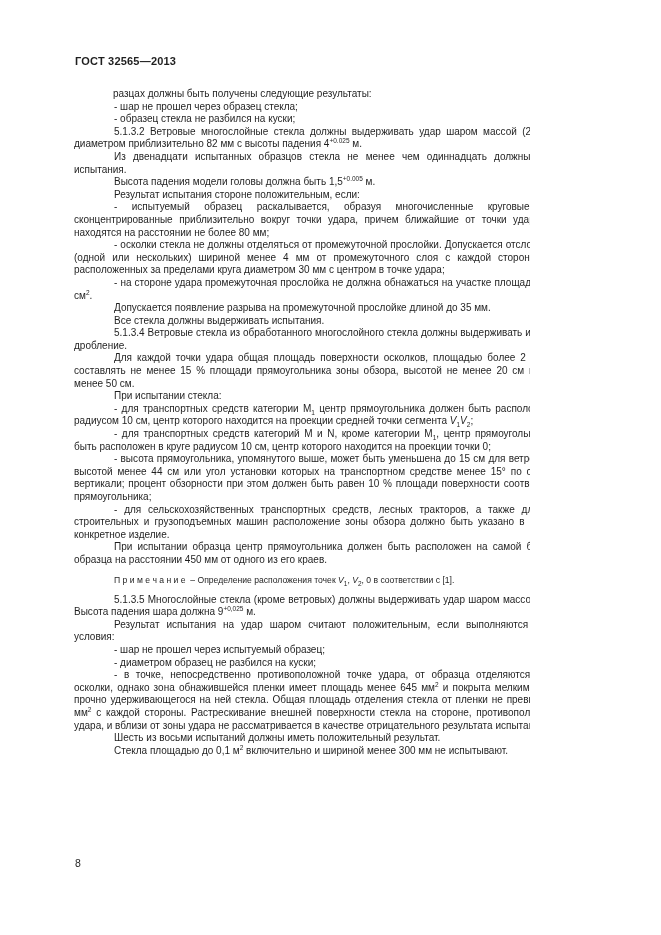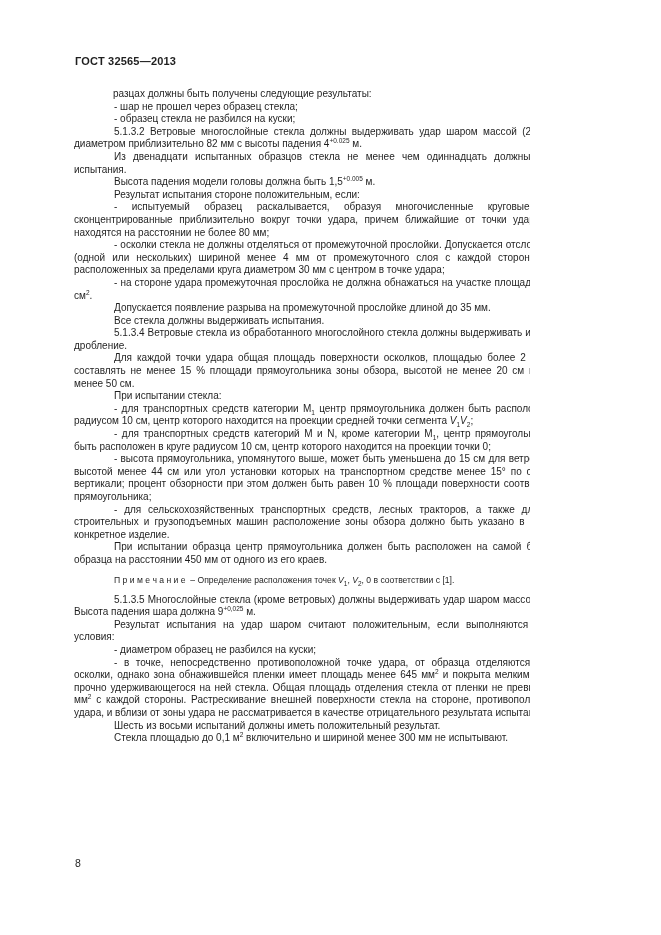--- a/index.html
+++ b/index.html
@@ -62,20 +62,21 @@
       <p class="norm">Для каждой точки удара общая площадь поверхности осколков, площадью более 2 см<sup>2</sup>, должна составлять не менее 15 % площади прямоугольника зоны обзора, высотой не менее 20 см и длиной не менее 50 см.</p>
       <p class="norm">При испытании стекла:</p>
       <p class="norm">- для транспортных средств категории M<sub>1</sub> центр прямоугольника должен быть расположен в круге радиусом 10 см, центр которого находится на проекции средней точки сегмента <i>V</i><sub>1</sub><i>V</i><sub>2</sub>;</p>
       <p class="norm">- для транспортных средств категорий M и N, кроме категории M<sub>1</sub>, центр прямоугольника должен быть расположен в круге радиусом 10 см, центр которого находится на проекции точки 0;</p>
       <p class="norm">- высота прямоугольника, упомянутого выше, может быть уменьшена до 15 см для ветровых стекол, высотой менее 44 см или угол установки которых на транспортном средстве менее 15° по отношению к вертикали; процент обзорности при этом должен быть равен 10 % площади поверхности соответствующего прямоугольника;</p>
       <p class="norm">- для сельскохозяйственных транспортных средств, лесных тракторов, а также для дорожно-строительных и грузоподъемных машин расположение зоны обзора должно быть указано в чертежах на конкретное изделие.</p>
       <p class="norm">При испытании образца центр прямоугольника должен быть расположен на самой большой оси образца на расстоянии 450 мм от одного из его краев.</p>
       <p class="note">П р и м е ч а н и е&nbsp;&nbsp;– Определение расположения точек <i>V</i><sub>1</sub>, <i>V</i><sub>2</sub>, 0 в соответствии с [1].</p>
       <p class="norm">5.1.3.5 Многослойные стекла (кроме ветровых) должны выдерживать удар шаром массой (227 ± 2) г. Высота падения шара должна 9<sup>+0,025</sup> м.</p>
       <p class="norm">Результат испытания на удар шаром считают положительным, если выполняются следующие условия:</p>
+      <p class="norm">- шар не прошел через испытуемый образец;</p>
       <p class="norm">- диаметром образец не разбился на куски;</p>
       <p class="norm">- в точке, непосредственно противоположной точке удара, от образца отделяются небольшие осколки, однако зона обнажившейся пленки имеет площадь менее 645 мм<sup>2</sup> и покрыта мелкими частицами прочно удерживающегося на ней стекла. Общая площадь отделения стекла от пленки не превышает 1&nbsp;935 мм<sup>2</sup> с каждой стороны. Растрескивание внешней поверхности стекла на стороне, противоположной точке удара, и вблизи от зоны удара не рассматривается в качестве отрицательного результата испытания.</p>
       <p class="norm">Шесть из восьми испытаний должны иметь положительный результат.</p>
       <p class="norm">Стекла площадью до 0,1 м<sup>2</sup> включительно и шириной менее 300 мм не испытывают.</p>
     </div>
 
   <div class="ftr">8</div>
 </div>
 
 </body></html>

